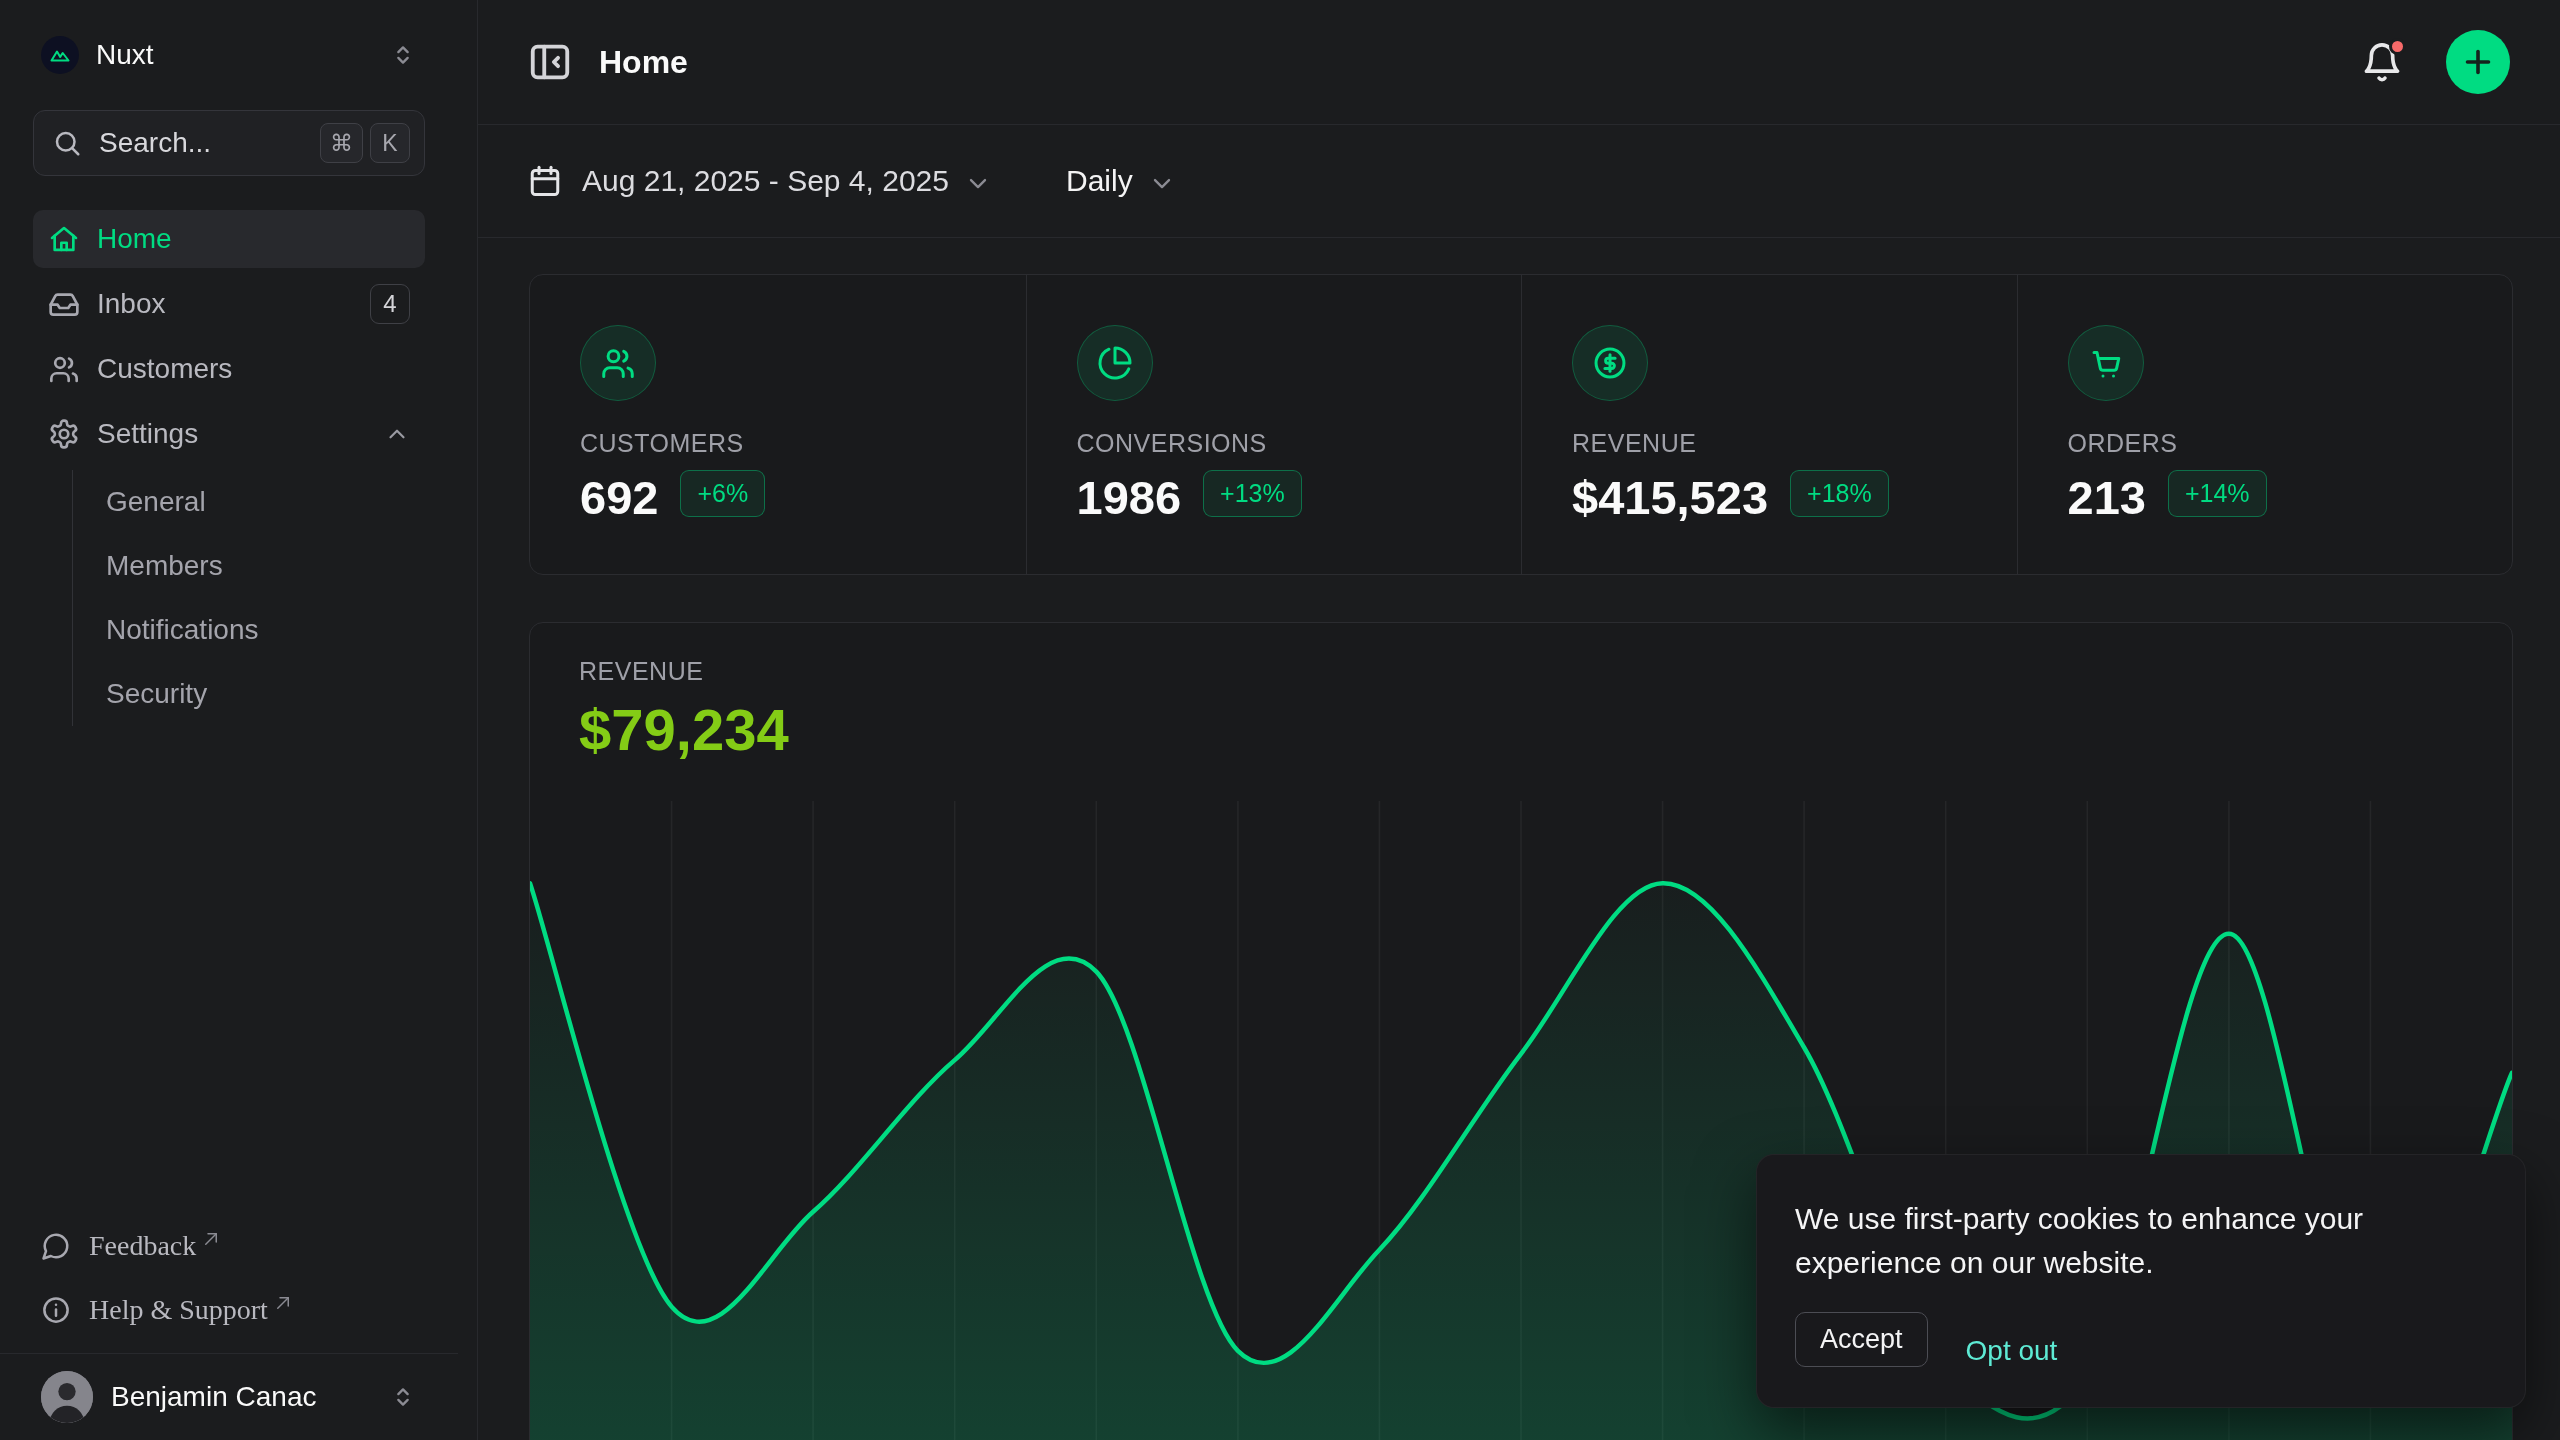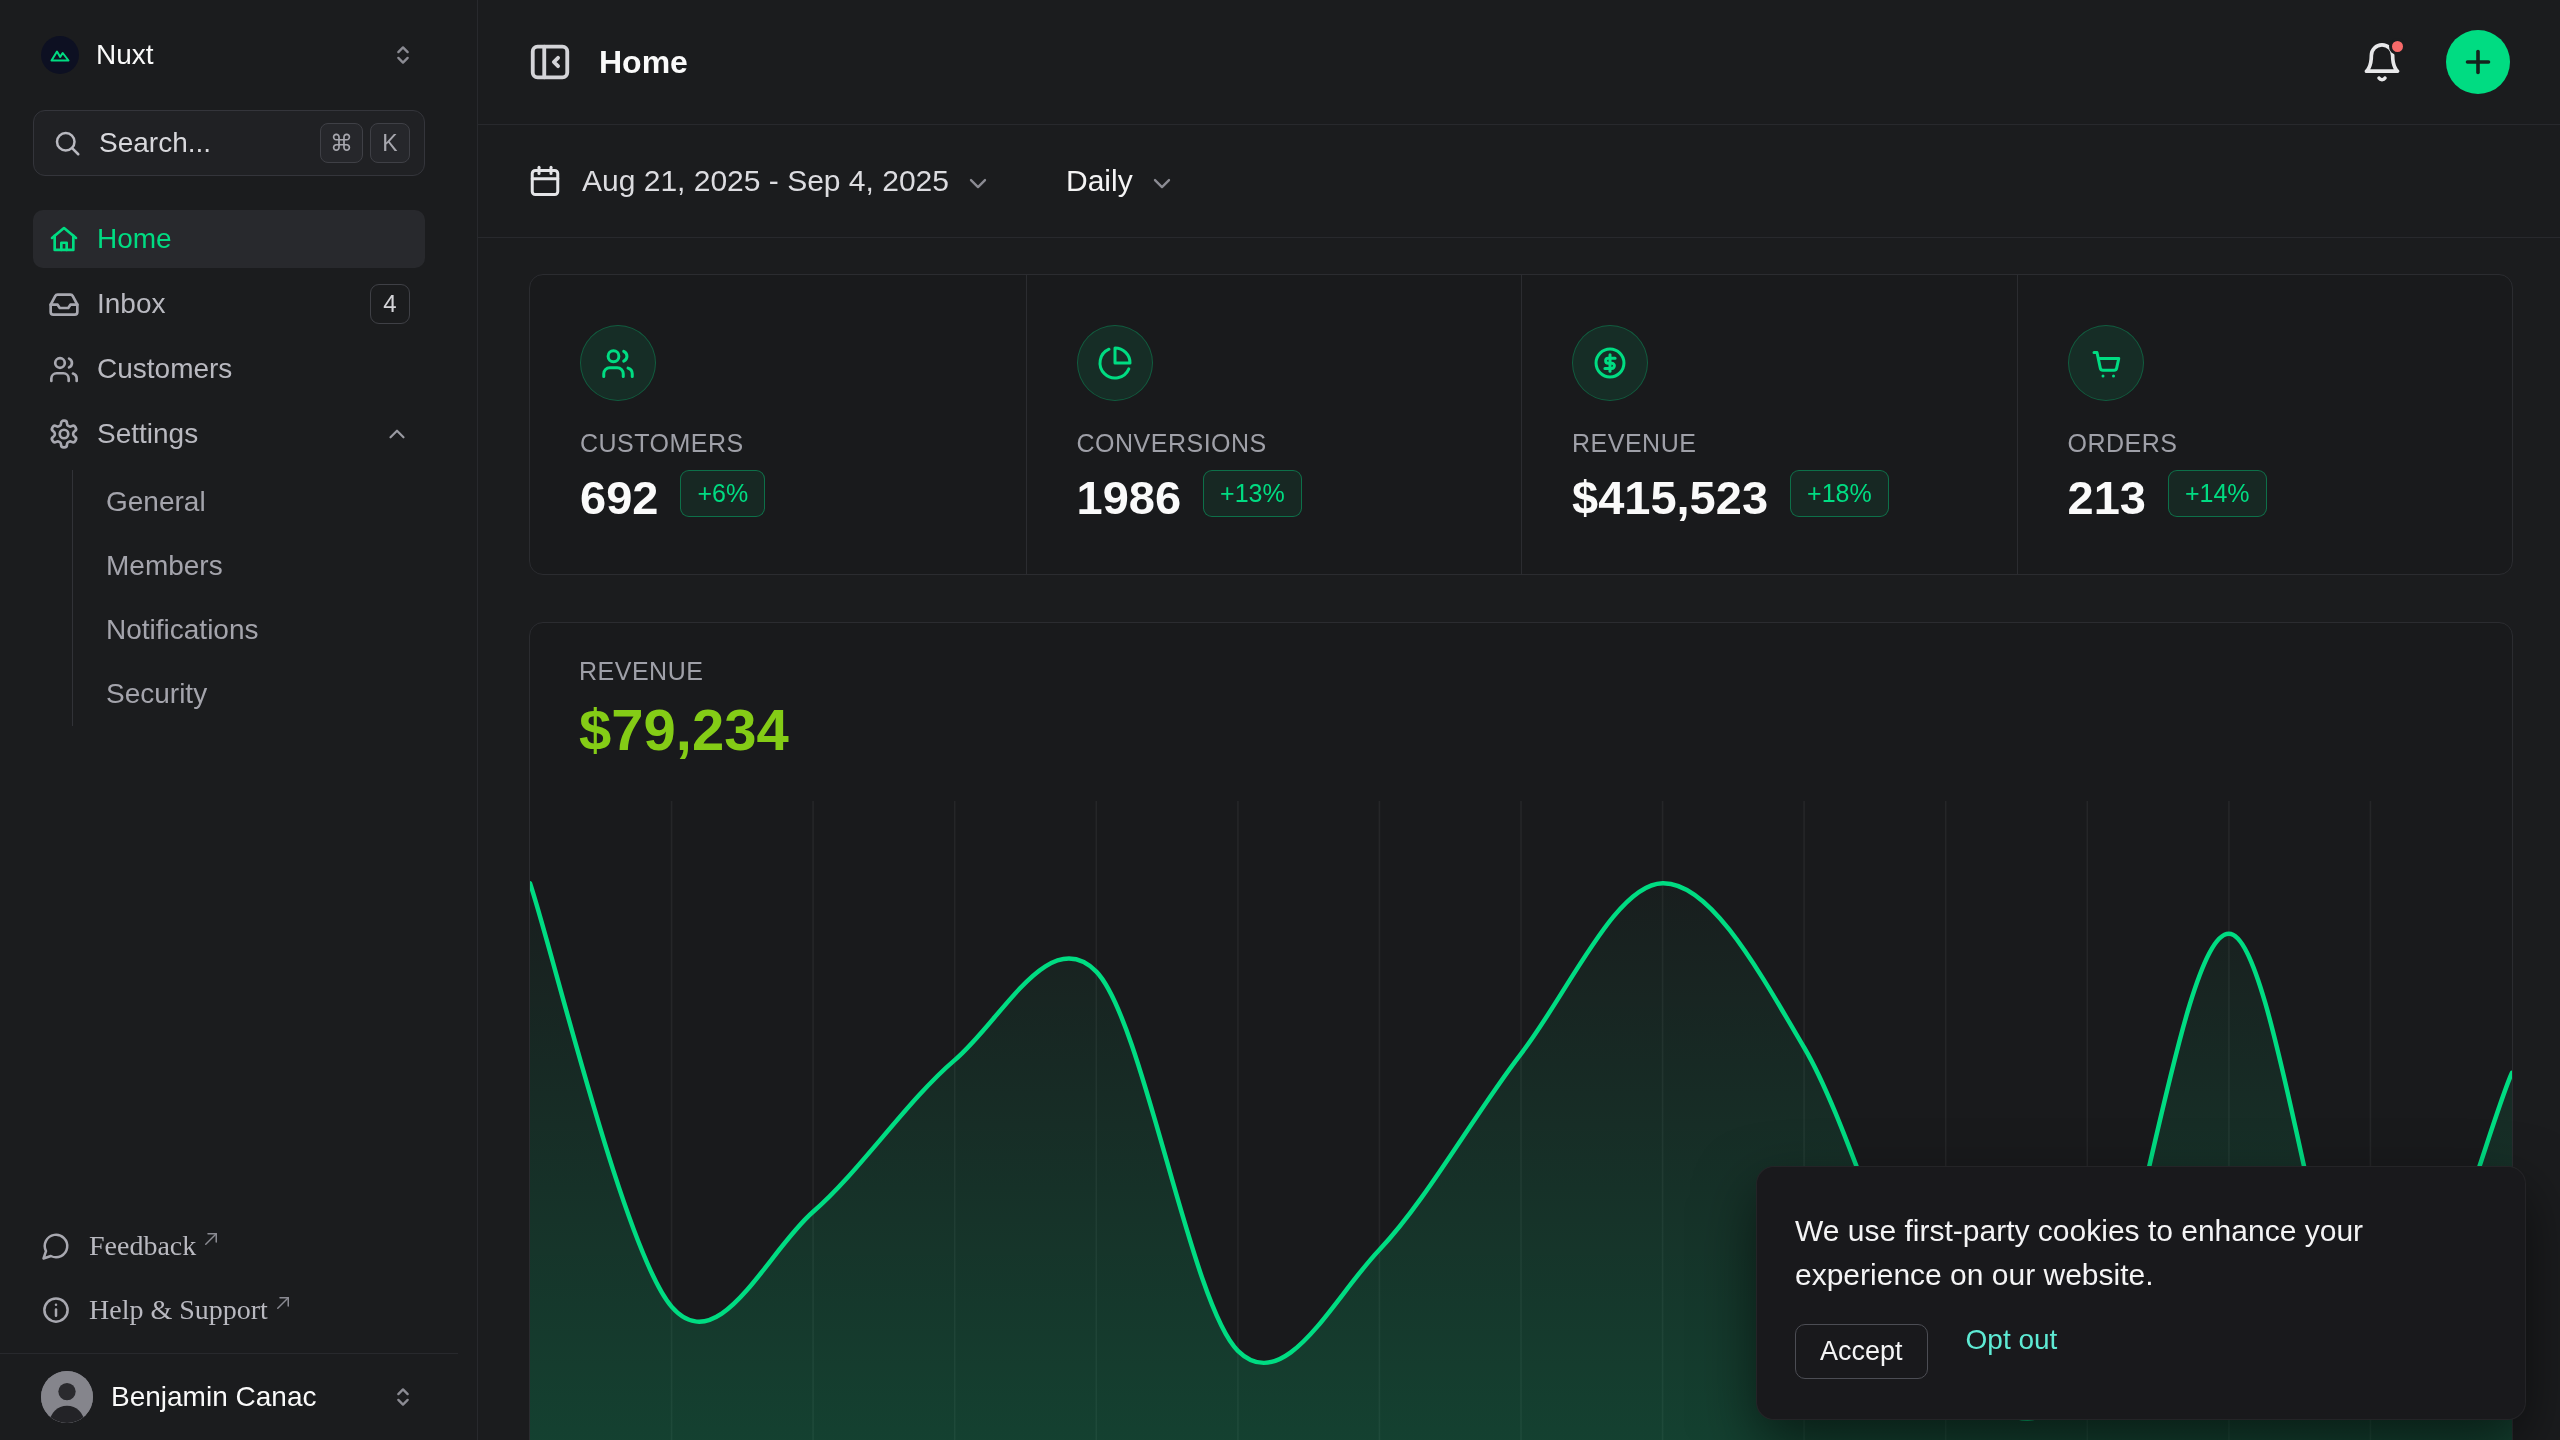--- a/index.html
+++ b/index.html
@@ -132,26 +132,26 @@
     margin-top:47px; border:1px solid #2b2c30; border-radius:14px; background:#191a1c;
     height:900px; overflow:hidden;
   }
   .revenue-head { padding:34px 49px 0 49px; }
   .revenue-label { font-size:25px; letter-spacing:0.5px; color:#9fa0a8; }
   .revenue-value { margin-top:10px; font-size:58px; font-weight:700; color:#84cc16; }
   .chart-wrap { margin-top:38px; height:640px; }
   .chart-wrap svg { width:100%; height:100%; }
 
   .cookie-banner {
-    position:absolute; right:34px; bottom:20px; width:770px;
+    position:absolute; right:34px; bottom:32px; width:770px;
     background:#19191c; border:1px solid rgba(255,255,255,0.05); border-radius:18px;
     padding:42px 44px 40px 38px; box-shadow:0 24px 60px rgba(0,0,0,0.55);
   }
   .cookie-text { font-size:30px; line-height:1.45; color:#f4f4f5; }
-  .cookie-actions { margin-top:28px; display:flex; align-items:flex-start; }
+  .cookie-actions { margin-top:28px; display:flex; align-items:flex-end; }
   .accept-btn {
     background:transparent; border:1px solid #4c4d54; border-radius:10px;
     color:#f4f4f5; font-family:inherit; font-size:27px; padding:11px 24px; cursor:pointer;
   }
   .optout-btn {
     background:none; border:none; color:#5eead4; font-family:inherit;
     font-size:28px; margin-left:38px; cursor:pointer;
   }
 </style>
 </head>

